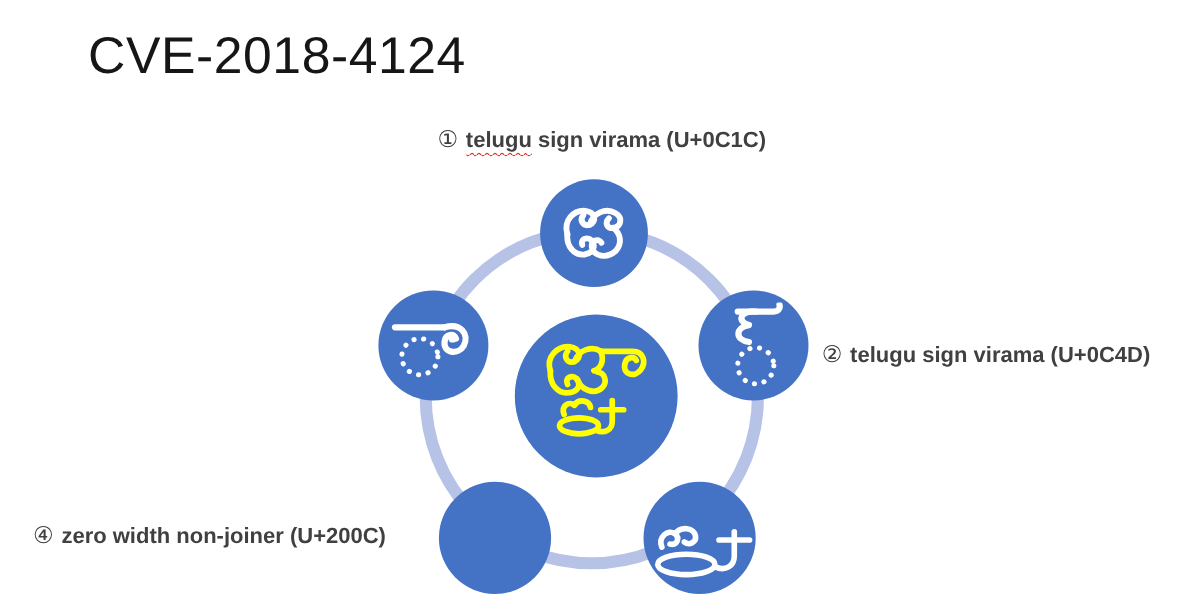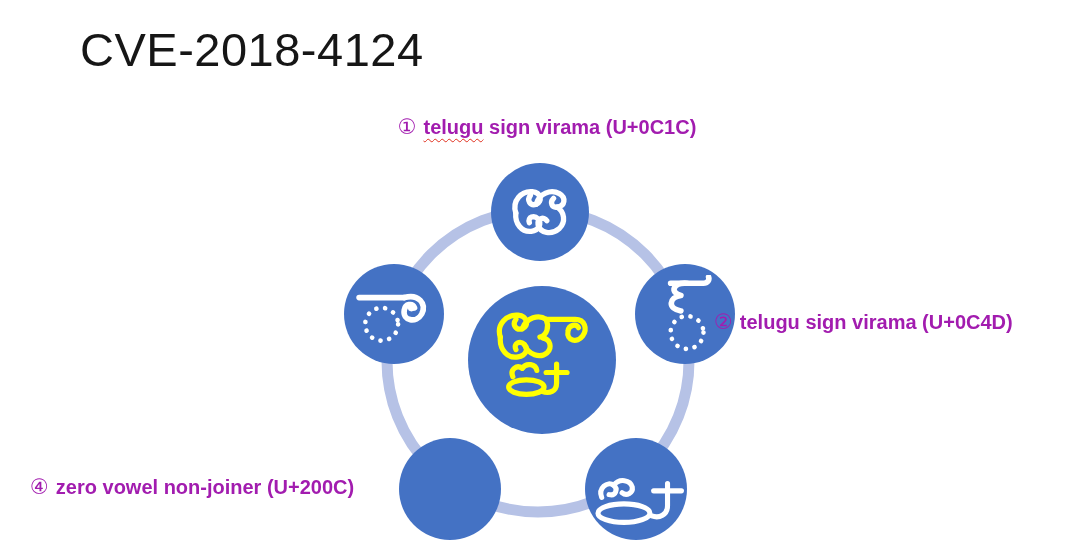--- a/index.html
+++ b/index.html
@@ -18,30 +18,30 @@
   .node.n-right{left:635px;top:264px;width:100px;height:100px;}
   .node.n-left{left:344px;top:264px;width:100px;height:100px;}
   .node.n-br{left:585px;top:438px;width:102px;height:102px;}
   .node.n-bl{left:399px;top:438px;width:102px;height:102px;}
   .glyph{display:block;}
   .glyph path,.glyph ellipse{fill:none;stroke:#ffffff;stroke-width:5.5;stroke-linecap:round;stroke-linejoin:round;}
   .glyph .dotted{stroke-width:4.5;stroke-dasharray:0.1 8.6;}
   .glyph .dotfill{fill:#ffffff;stroke:none;}
   .glyph.yellow path,.glyph.yellow ellipse{stroke:#FFFF00;stroke-width:5;}
   .label{
-    position:absolute;font-size:20px;font-weight:700;color:#a21caf;white-space:nowrap;
+    position:absolute;font-size:20px;font-weight:700;color:#404040;white-space:nowrap;
   }
   .label .num{font-weight:400;font-size:21px;margin-right:7px;}
   .misspelled{
     text-decoration-line:underline;text-decoration-style:wavy;
     text-decoration-color:#e0301e;text-decoration-thickness:1px;
     text-underline-offset:4px;text-decoration-skip-ink:none;
   }
   .l1{left:547px;top:115px;transform:translateX(-50%);}
-  .l2{left:714px;top:310px;}
+  .l2{left:747px;top:310px;}
   .l3{left:704px;top:475px;}
   .l4{left:30px;top:475px;}
   .l5{left:5px;top:297px;}
 </style>
 </head>
 <body>
 
 <div class="stage">
 
   <div class="title">CVE-2018-4124</div>
@@ -102,16 +102,16 @@
       <circle class="dotfill" cx="55" cy="24" r="3.5"></circle>
       <circle class="dotted" cx="26" cy="40" r="16" fill="none" stroke="#ffffff" stroke-linecap="round"></circle>
     </svg>
   </div>
 
   <div class="label l1"><span class="num">①</span><span class="misspelled">telugu</span><span> sign virama (U+0C1C)</span></div>
 
   <div class="label l2"><span class="num">②</span><span>telugu sign virama (U+0C4D)</span></div>
 
 
-  <div class="label l4"><span class="num">④</span><span>zero vowel non-joiner (U+200C)</span></div>
+  <div class="label l4"><span class="num">④</span><span>zero width non-joiner (U+200C)</span></div>
 
 
 </div>
 
 </body></html>

